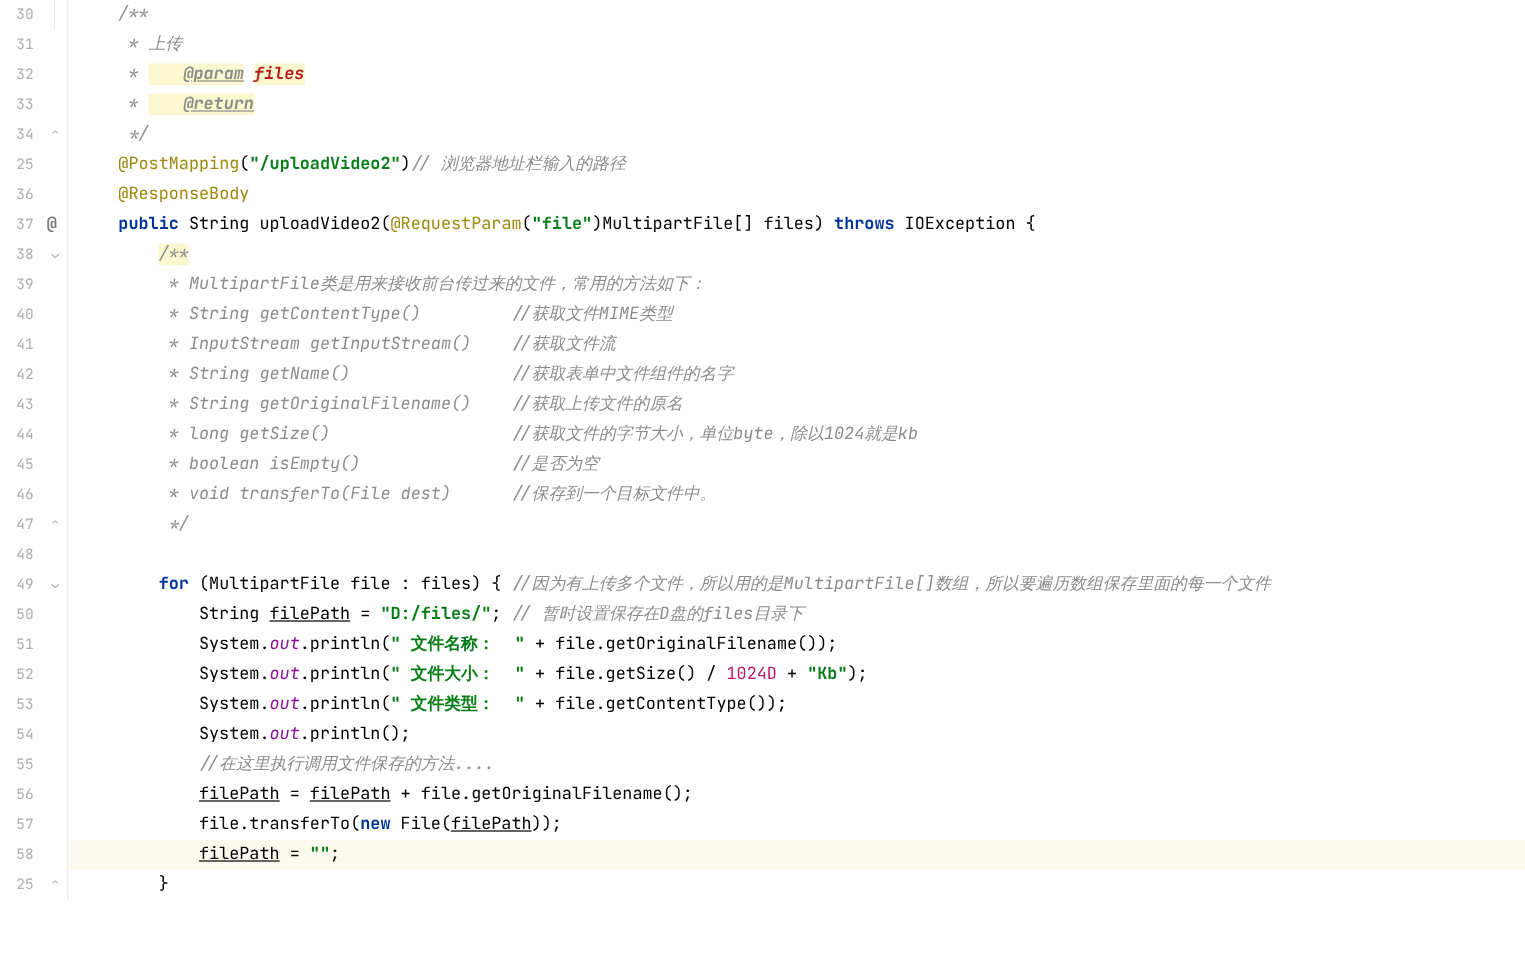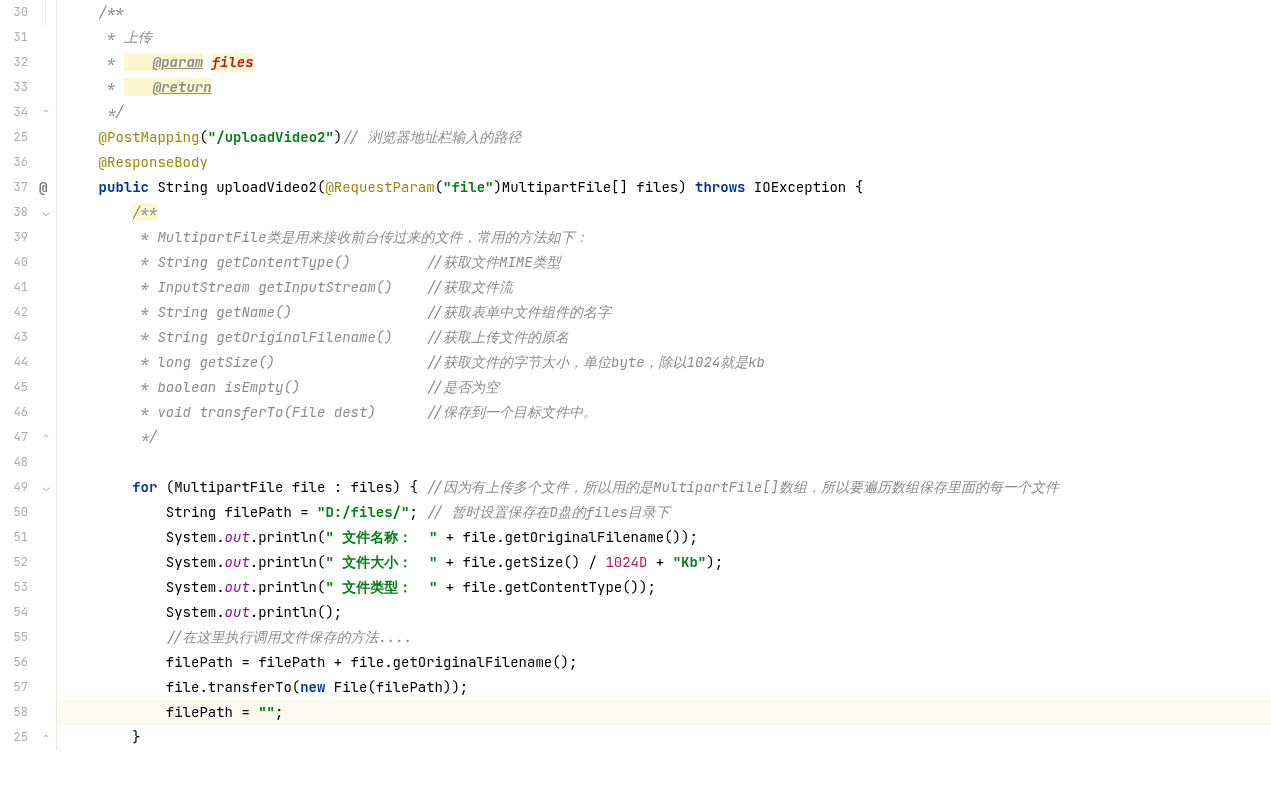--- a/index.html
+++ b/index.html
@@ -16,21 +16,21 @@
 .line.hl { background:#fcfaee; }
 .at-sym { position:absolute; left:-18px; color:#787878; font-weight:bold; }
 .c-kw { color:#003399; font-weight:bold; }
 .c-str { color:#067d17; font-weight:bold; }
 .c-ann { color:#9e880d; }
 .c-cm { color:#8c8c8c; font-style:italic; }
 .c-cmtag { color:#8c8c8c; font-style:italic; font-weight:bold; text-decoration:underline;padding-left:29px; }
 .c-cmp { color:#b91c1c; font-style:italic; font-weight:bold; }
 .c-fld { color:#871094; font-style:italic; }
 .c-num { color:#be185d; }
-.c-var { color:#000; }
+.c-var { color:#000; text-decoration:underline; }
 .hl-ly { background:#fbf7cf; }
 .fold .m-end { color:#b0b0b0; }
 .fold .m-open { color:#b0b0b0; }
 </style>
 </head>
 <body>
 
 <div class="editor">
   <div class="gutter">
     <div class="linenums" id="linenums">

